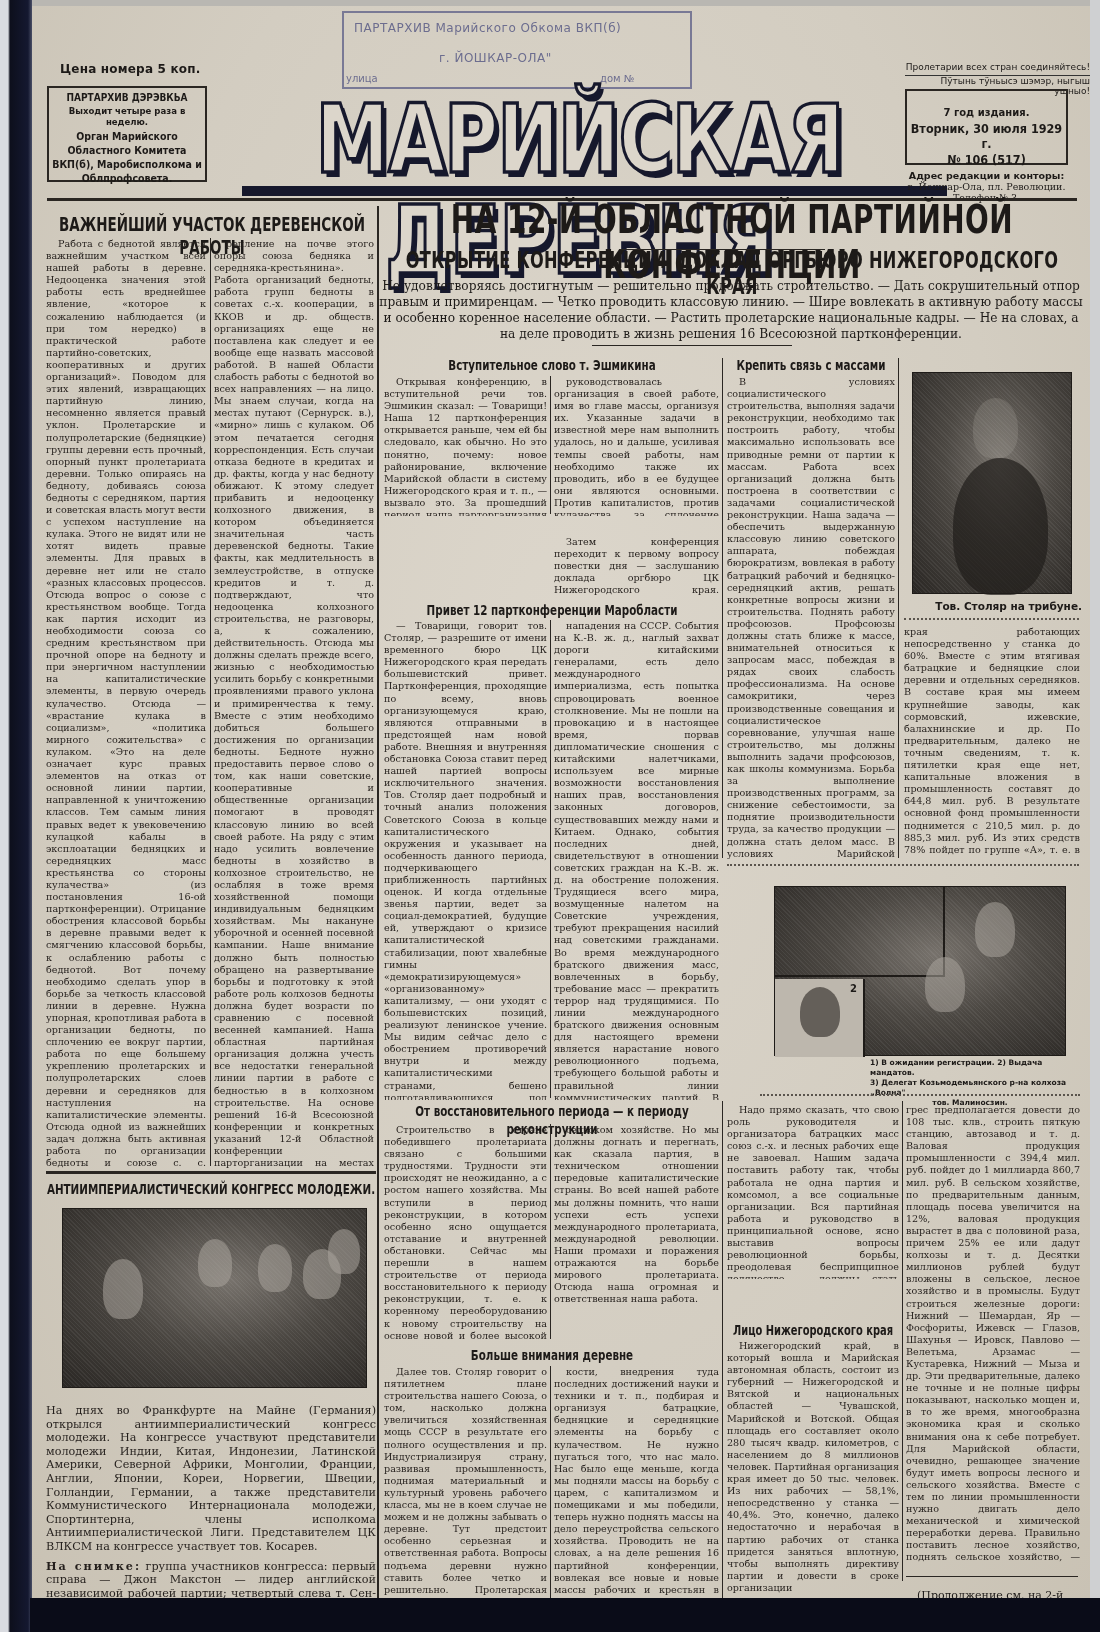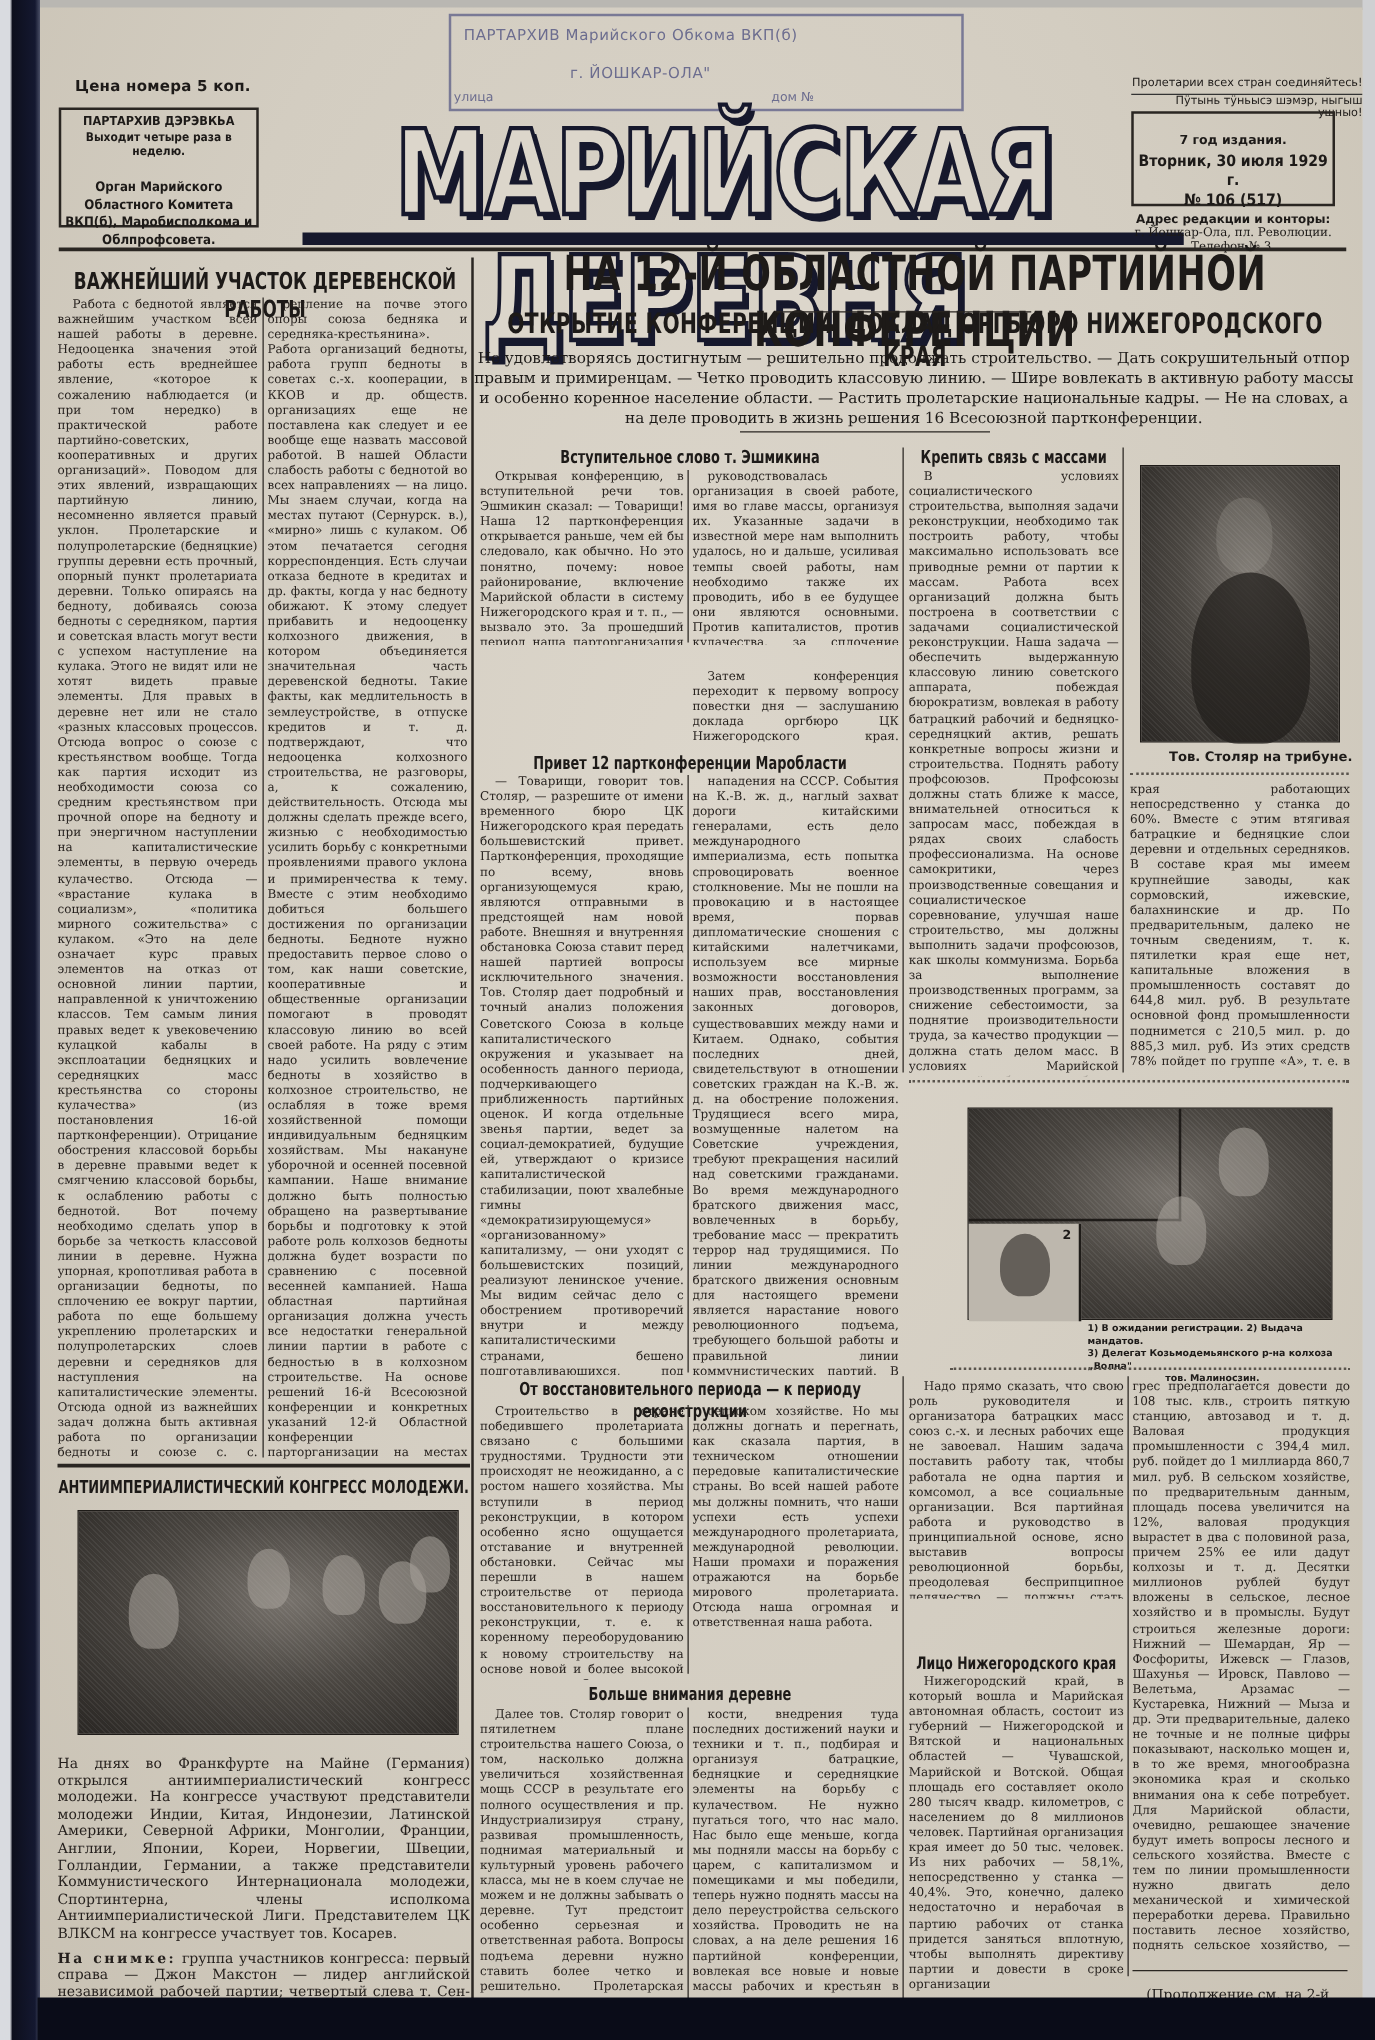--- a/index.html
+++ b/index.html
@@ -17,22 +17,22 @@
   .page {
     position: absolute; left: 32px; top: 6px; width: 1058px; height: 1595px;
     background: radial-gradient(ellipse at 50% 40%, #dcd6cb 0%, #d3cdc1 60%, #c9c2b4 100%);
     overflow: hidden;
   }
   
   .price { position: absolute; left: 28px; top: 56px; font: bold 12px "DejaVu Sans", sans-serif; letter-spacing: 0.2px; }
   .left-box { position: absolute; left: 15px; top: 80px; width: 160px; height: 96px; border: 2px solid #2a2622; padding: 4px 3px; text-align: center; font-family: "DejaVu Sans Condensed", "DejaVu Sans", sans-serif; }
   .left-box .lb1 { font-size: 10px; font-weight: bold; }
   .left-box .lb2 { font-size: 9.5px; font-weight: bold; margin-top: 2px; }
-  .left-box .lb3 { font-size: 10.5px; font-weight: bold; line-height: 14px; margin-top: 16px; }
-  .stamp { position: absolute; left: 327px; top: 5px; width: 412px; height: 78px; border: 2px solid #6a6b8e; color: #5a5c86; font: 12px "DejaVu Sans", sans-serif; opacity: 0.85; }
+  .left-box .lb3 { font-size: 10.5px; font-weight: bold; line-height: 14px; margin-top: 2px; }
+  .stamp { position: absolute; left: 310px; top: 5px; width: 350px; height: 78px; border: 2px solid #6a6b8e; color: #5a5c86; font: 12px "DejaVu Sans", sans-serif; opacity: 0.85; }
   .stamp .s1 { position: absolute; left: 10px; top: 8px; letter-spacing: 0.5px; }
   .stamp .s2 { position: absolute; left: 95px; top: 38px; letter-spacing: 0.5px; }
   .stamp .s3 { position: absolute; left: 2px; top: 60px; font-size: 10px; }
   .stamp .s4 { position: absolute; left: 208px; top: 60px; font-size: 10px; margin-left: 48px; }
   .title {
     position: absolute; left: 185px; top: 90px; width: 725px; height: 88px;
     font: bold 82px "DejaVu Sans Condensed", "DejaVu Sans", sans-serif;
     letter-spacing: -1px; color: #dcd6cb; text-align: center; line-height: 88px;
     -webkit-text-stroke: 3px #16182c; text-stroke: 3px #16182c;
     text-shadow: 4px 4px 0 #16182c;

